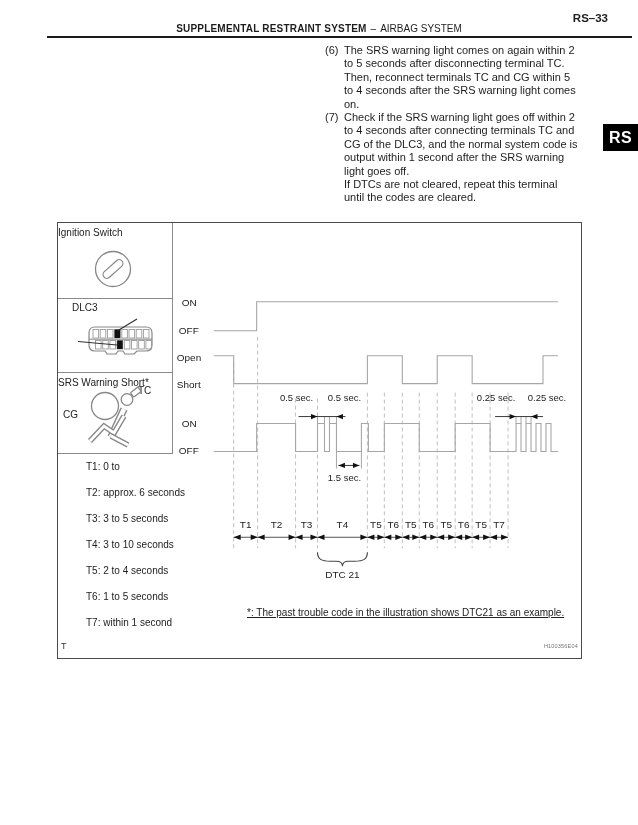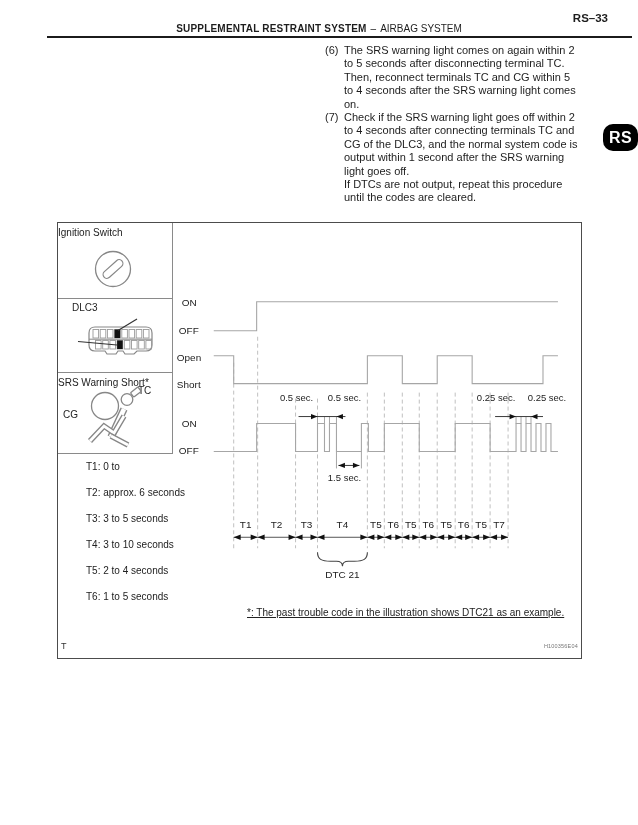--- a/index.html
+++ b/index.html
@@ -10,21 +10,21 @@
   .hdr-title .b{font-weight:bold;letter-spacing:.2px;}
   .hdr-title .sep{margin:0 4px;}
   .hdr-rule{position:absolute;top:36px;left:47px;width:585px;height:2px;background:#1b1b1b;}
   .page-num{position:absolute;top:12px;right:30px;font-size:11.5px;font-weight:bold;}
   
   .steps{position:absolute;left:325px;top:44px;width:294px;font-size:11px;line-height:13.4px;}
   .step{display:flex;}
   .step-num{width:19px;flex:none;}
   
   .rs-tab{position:absolute;right:0;top:124px;width:35px;height:27px;background:#000;color:#fff;
-          font-weight:bold;font-size:16px;display:flex;align-items:center;justify-content:center;letter-spacing:.5px;border-radius:10px;}
+          font-weight:bold;font-size:16px;display:flex;align-items:center;justify-content:center;letter-spacing:.5px;}
   
   .figure{position:absolute;left:57px;top:222px;width:523px;height:435px;border:1px solid #4c4c4c;}
   .panel-col{position:absolute;left:0;top:0;width:114px;height:231px;border-right:1px solid #8a8a8a;}
   .panel{position:absolute;left:0;width:114px;border-bottom:1px solid #8a8a8a;}
   .p1{top:0;height:75px;}
   .p2{top:76px;height:73px;}
   .p3{top:150px;height:80px;}
   .panel-label{position:absolute;top:4px;left:0;width:100%;font-size:10px;color:#222;}
   .p2 .panel-label{text-align:right;padding-left:14px;width:auto;top:3px;}
   .icon-svg{position:absolute;left:0;top:0;width:114px;}
@@ -62,21 +62,21 @@
         </div>
       </div>
       <div class="step">
         <span class="step-num">(7)</span>
         <div>
           <div>Check if the SRS warning light goes off within 2</div>
           <div>to 4 seconds after connecting terminals TC and</div>
           <div>CG of the DLC3, and the normal system code is</div>
           <div>output within 1 second after the SRS warning</div>
           <div>light goes off.</div>
-          <div>If DTCs are not output, repeat this procedure</div>
+          <div>If DTCs are not cleared, repeat this terminal</div>
           <div>until the codes are cleared.</div>
         </div>
       </div>
     </div>
 
   <div class="rs-tab">RS</div>
 
   <div class="figure">
 
     <div class="panel-col">
@@ -228,20 +228,21 @@
         <text x="342" y="578" font-size="10" text-anchor="middle" fill="#222222">DTC 21</text>
       </svg>
 
     <div class="t-defs" id="t-defs">
         <div class="t-def">T1: 0 to</div>
         <div class="t-def">T2: approx. 6 seconds</div>
         <div class="t-def">T3: 3 to 5 seconds</div>
         <div class="t-def">T4: 3 to 10 seconds</div>
         <div class="t-def">T5: 2 to 4 seconds</div>
         <div class="t-def">T6: 1 to 5 seconds</div>
+        <div class="t-def">T7: within 1 second</div>
       </div>
 
     <div class="footnote">*: The past trouble code in the illustration shows DTC21 as an example.</div>
     <span class="corner-mark">T</span>
     <span class="fig-code">H100356E04</span>
   </div>
 
 </div>
 
 </body></html>

